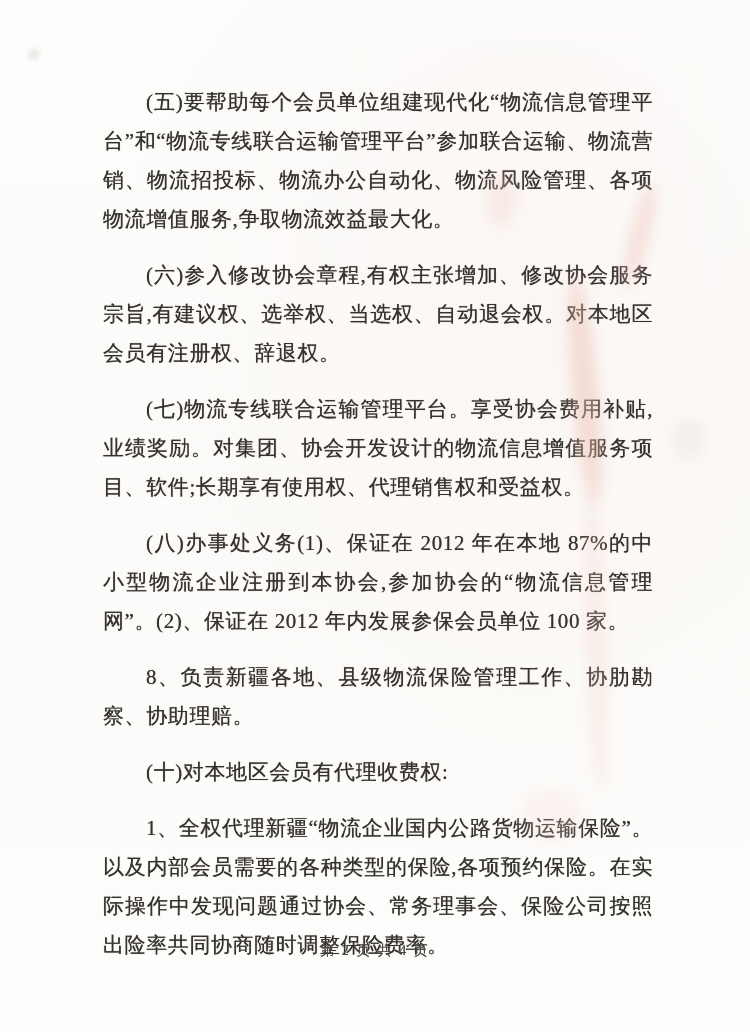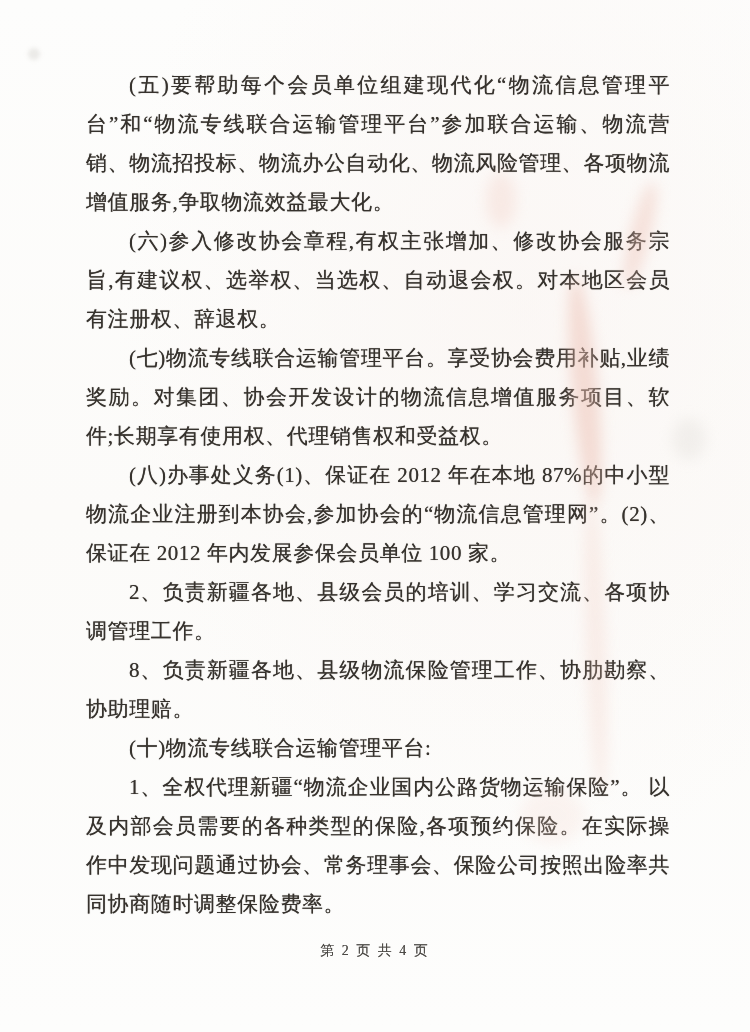--- a/index.html
+++ b/index.html
@@ -23,21 +23,21 @@
     top: 66px;
     width: 584px;
     color: #36322d;
     font-size: 21px;
     line-height: 39px;
     letter-spacing: 0.6px;
     text-align: justify;
     text-shadow: 0 0 0.7px rgba(48,42,38,0.8);
   }
   .text-block p {
-    margin: 0;
+    margin: 17px;
     padding: 0;
     text-indent: 2.05em;
   }
   .footer {
     position: absolute;
     left: 0;
     top: 942px;
     width: 100%;
     text-align: center;
     font-size: 14px;
@@ -63,23 +63,22 @@
 </head>
 <body>
 
 <div class="page">
 
   <div class="text-block">
     <p>(五)要帮助每个会员单位组建现代化“物流信息管理平台”和“物流专线联合运输管理平台”参加联合运输、物流营销、物流招投标、物流办公自动化、物流风险管理、各项物流增值服务,争取物流效益最大化。</p>
     <p>(六)参入修改协会章程,有权主张增加、修改协会服务宗旨,有建议权、选举权、当选权、自动退会权。对本地区会员有注册权、辞退权。</p>
     <p>(七)物流专线联合运输管理平台。享受协会费用补贴,业绩奖励。对集团、协会开发设计的物流信息增值服务项目、软件;长期享有使用权、代理销售权和受益权。</p>
     <p>(八)办事处义务(1)、保证在 2012 年在本地 87%的中小型物流企业注册到本协会,参加协会的“物流信息管理网”。(2)、保证在 2012 年内发展参保会员单位 100 家。</p>
-    <p>2、负责新疆各地、县级会员的培训、学习交流、各项协调管理工作。</p>
     <p>8、负责新疆各地、县级物流保险管理工作、协肋勘察、协助理赔。</p>
-    <p>(十)物流专线联合运输管理平台:</p>
+    <p>(十)对本地区会员有代理收费权:</p>
     <p>1、全权代理新疆“物流企业国内公路货物运输保险”。 以及内部会员需要的各种类型的保险,各项预约保险。在实际操作中发现问题通过协会、常务理事会、保险公司按照出险率共同协商随时调整保险费率。</p>
   </div>
 
   <div class="footer">第 2 页 共 4 页</div>
 
   <div class="stain stain-a"></div>
   <div class="stain stain-a2"></div>
   <div class="stain stain-b"></div>
   <div class="stain stain-c"></div>
   <div class="stain stain-d"></div>

